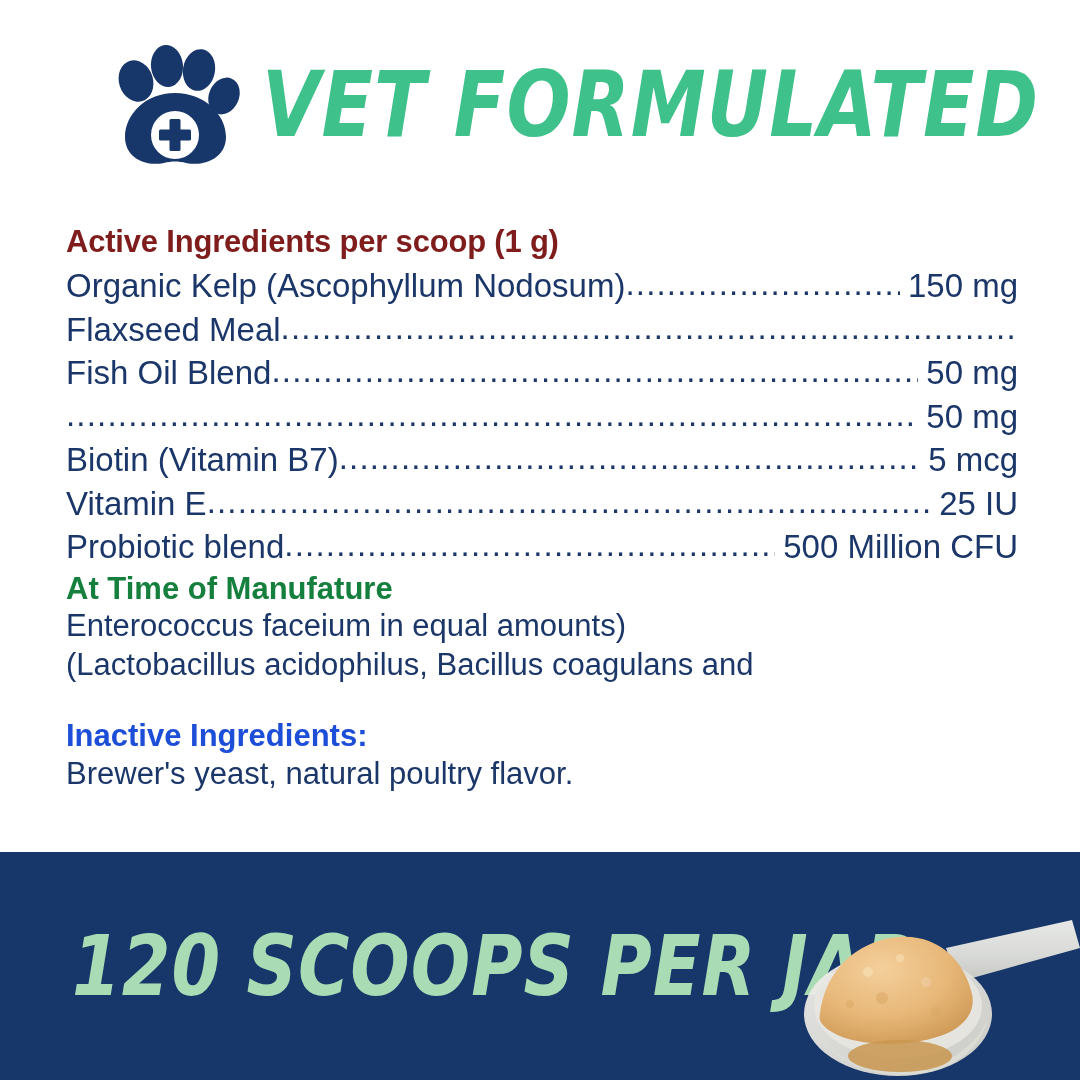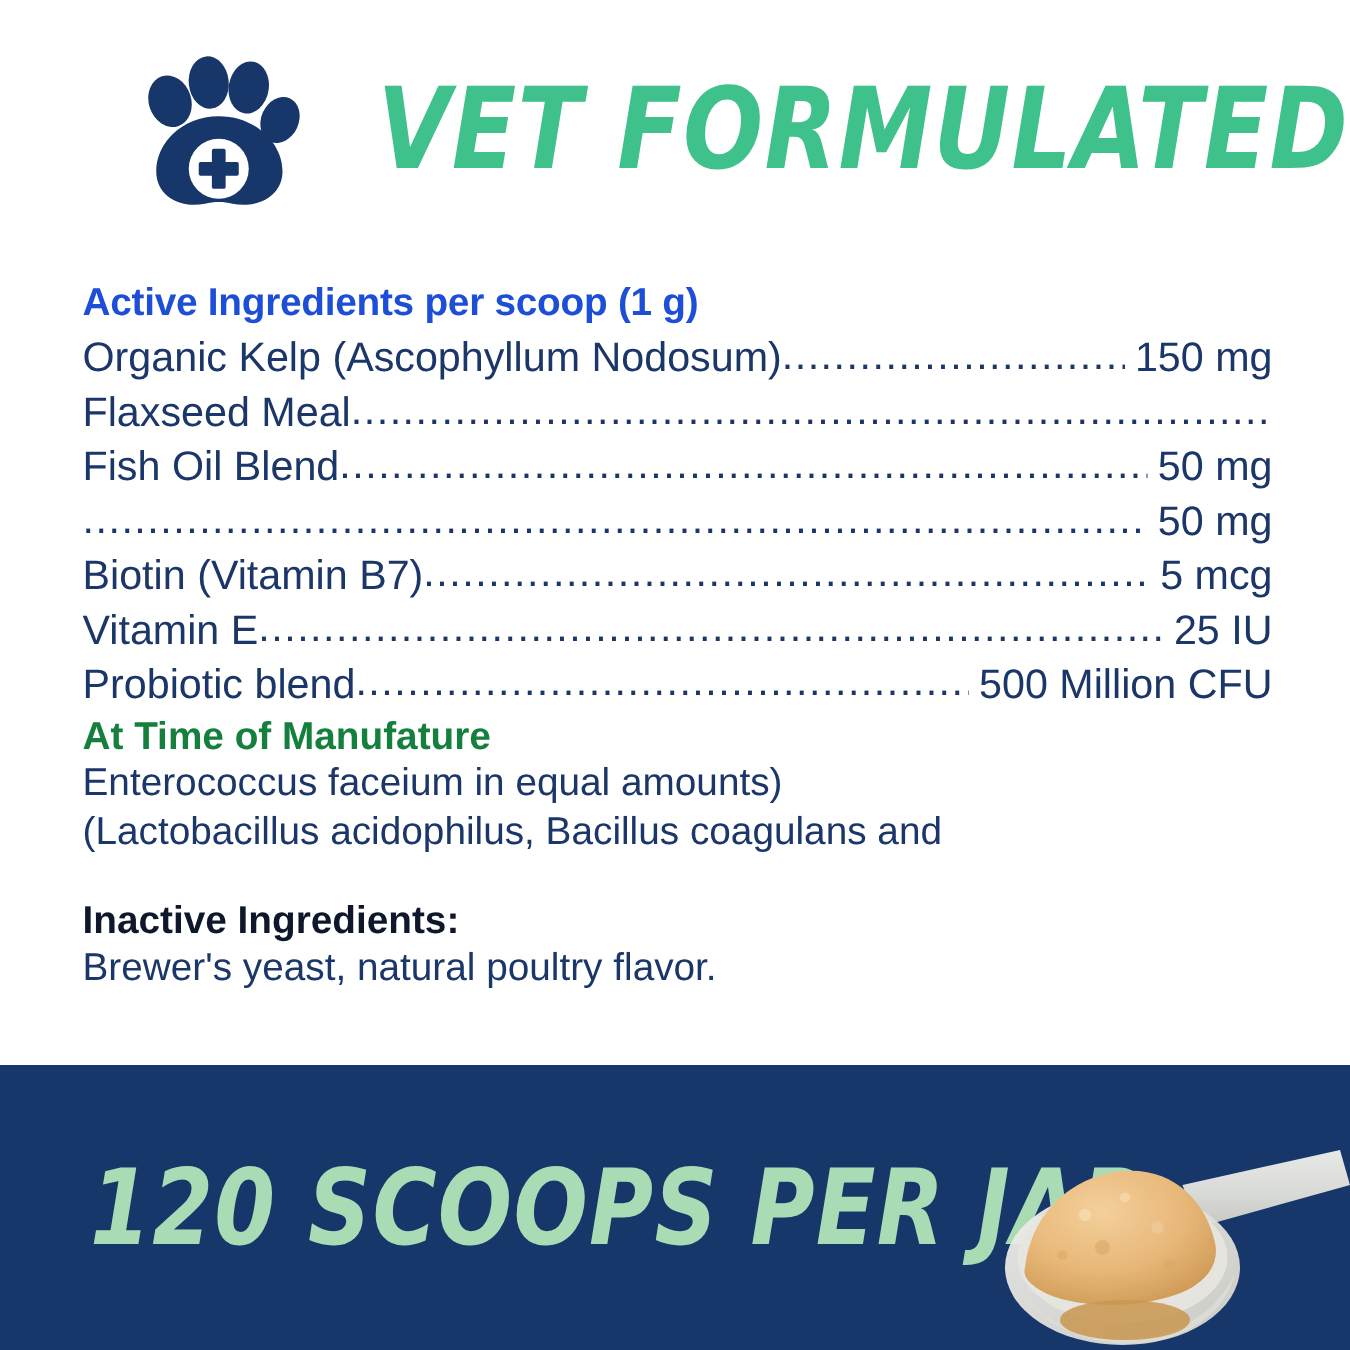--- a/index.html
+++ b/index.html
@@ -15,21 +15,20 @@
     position: relative;
   }
 
   
   .header {
     display: flex;
     align-items: center;
     padding: 58px 0 0 110px;
     height: 150px;
     box-sizing: border-box;
-    gap: 40px;
   }
   .paw-logo {
     width: 130px;
     height: 130px;
     flex: 0 0 130px;
     position: relative;
     margin-top: 4px;
   }
   .headline {
     font-family: "DejaVu Sans", sans-serif;
@@ -46,21 +45,21 @@
   }
 
   
   .panel {
     padding: 74px 62px 0 66px;
     color: #1b3668;
   }
   .panel-title {
     font-size: 31px;
     font-weight: bold;
-    color: #1d4ed8;
+    color: #7f1d1d;
     margin: 0 0 4px 0;
     letter-spacing: -0.2px;
   }
   .ing-list {
     margin: 0;
     padding: 0;
     list-style: none;
   }
   .ing-row {
     display: flex;
@@ -94,21 +93,21 @@
     font-size: 31px;
     color: #1b3668;
     line-height: 1.25;
     margin: 0;
     max-width: 900px;
   }
   .spacer { height: 34px; }
   .inactive-head {
     font-size: 31px;
     font-weight: bold;
-    color: #0f172a;
+    color: #1d4ed8;
     margin: 0 0 2px 0;
   }
   .inactive-body {
     font-size: 31px;
     color: #1b3668;
     margin: 0;
   }
 
   
   .banner {

